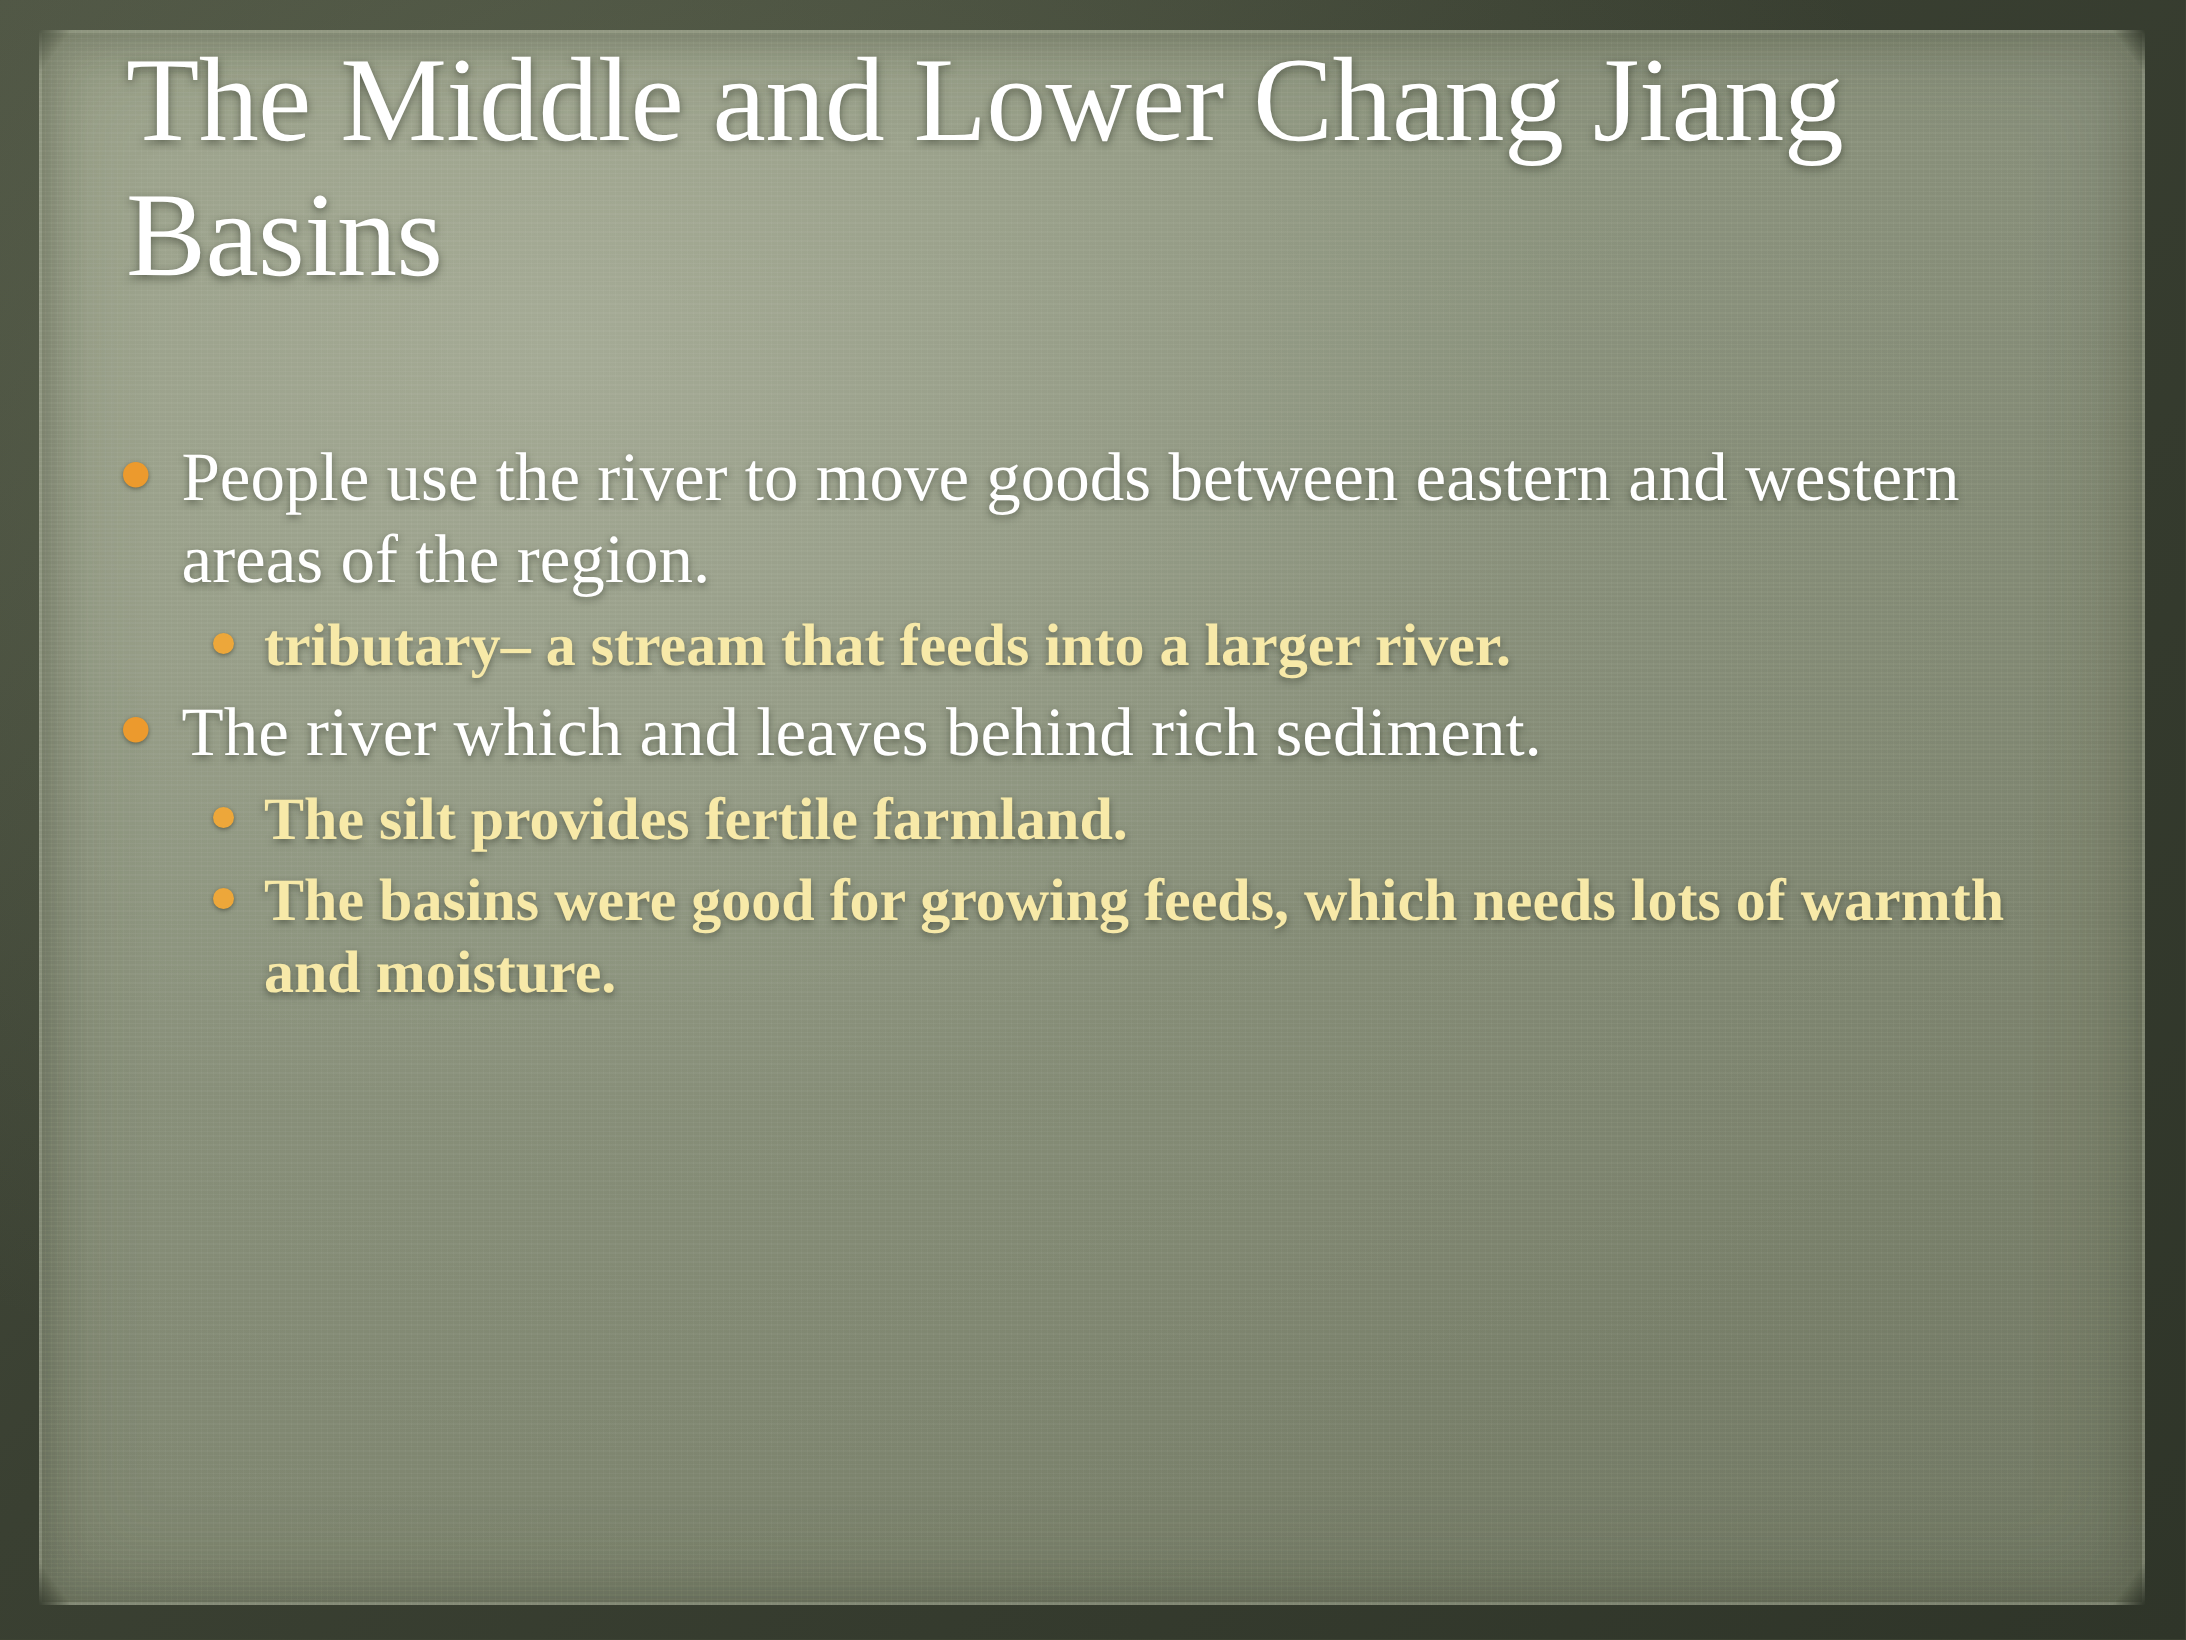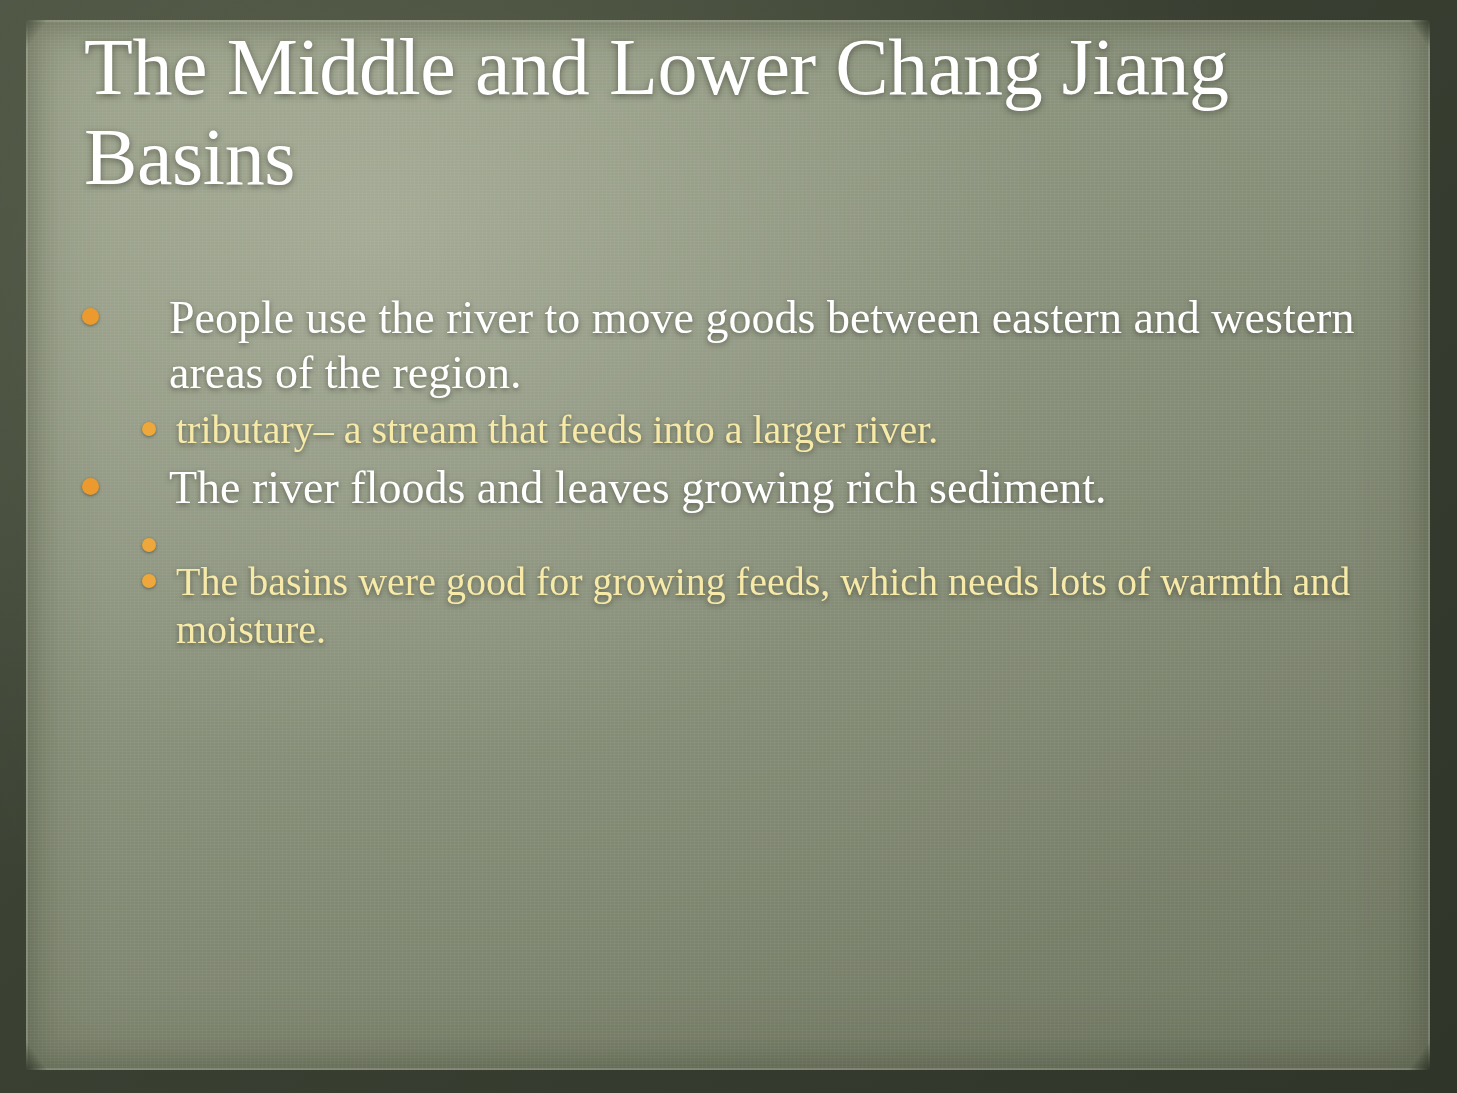--- a/index.html
+++ b/index.html
@@ -89,25 +89,25 @@
     top: 290px;
     width: 1320px;
   }
 
   .lvl1, .lvl2 {
     display: flex;
     align-items: flex-start;
   }
   .lvl1 {
     margin-bottom: 6px;
-    gap: 48px;
   }
   .lvl2 {
     margin-bottom: 6px;
     padding-left: 62px;
+    font-weight: bold;
   }
 
   .dot {
     flex: 0 0 auto;
     border-radius: 50%;
     background: #e8982e;
   }
   .lvl1 .dot {
     width: 17px;
     height: 17px;
@@ -153,25 +153,26 @@
         <span class="t1">People use the river to move goods between eastern and western areas of the region.</span>
       </div>
 
       <div class="lvl2">
         <span class="dot"></span>
         <span class="t2">tributary– a stream that feeds into a larger river.</span>
       </div>
 
       <div class="lvl1">
         <span class="dot"></span>
-        <span class="t1">The river floods and leaves growing rich sediment.</span>
+        <span class="t1">The river which and leaves behind rich sediment.</span>
       </div>
 
       <div class="lvl2">
         <span class="dot"></span>
+        <span class="t2">The silt provides fertile farmland.</span>
       </div>
 
 
       <div class="lvl2">
         <span class="dot"></span>
         <span class="t2">The basins were good for growing feeds, which needs lots of warmth and moisture.</span>
       </div>
 
     </div>
   </div>

